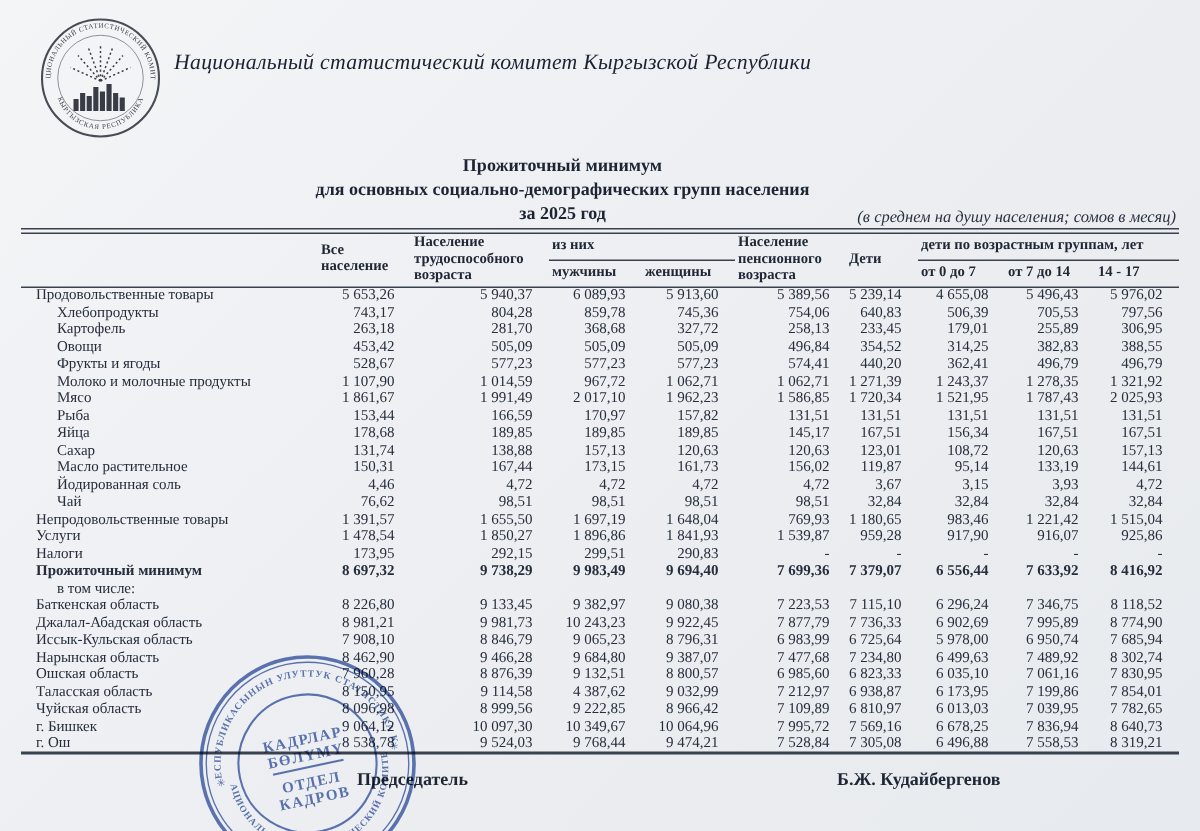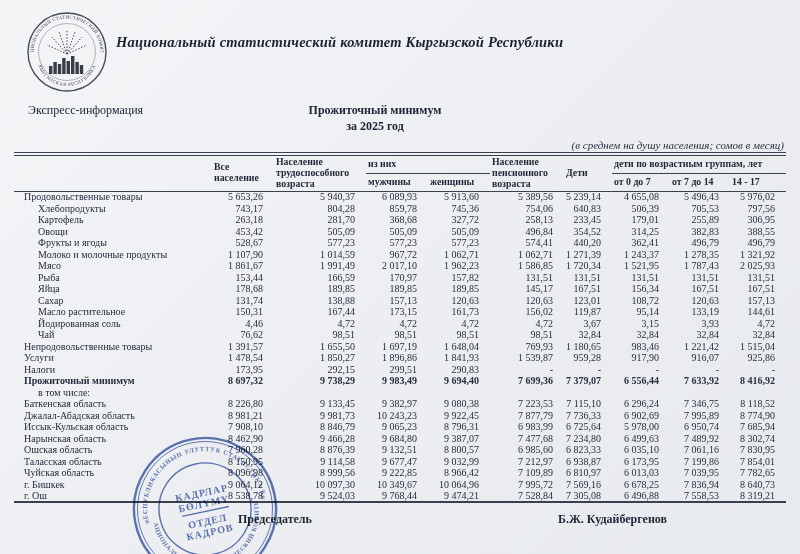--- a/index.html
+++ b/index.html
@@ -4,21 +4,21 @@
 <style>
   * { margin:0; padding:0; box-sizing:border-box; }
   html,body { width:800px; height:554px; }
   body { font-family:"Liberation Serif","DejaVu Serif",serif; color:#242b38; }
   .page { position:relative; width:800px; height:554px; overflow:hidden;
           background:linear-gradient(135deg,#f4f5f7 0%,#edeff2 45%,#e7eaee 100%); }
 
   
   .logo { position:absolute; left:26px; top:11px; width:82px; height:82px; }
   .org-name { position:absolute; left:116px; top:34px; width:560px;
-              font-size:14.5px; font-weight:bold; font-style:italic; color:#1b2232;
+              font-size:14.5px; font-weight:normal; font-style:italic; color:#1b2232;
               letter-spacing:.2px; }
 
   
   .express { position:absolute; left:28px; top:102px; font-size:12px; line-height:1.35; color:#222a38; }
   .doc-title { position:absolute; left:120px; top:102px; width:510px; text-align:center;
                font-size:12px; font-weight:bold; line-height:1.35; color:#1d2534; }
 
   .note { position:absolute; right:16px; top:139px; font-size:11px; font-style:italic; color:#2a3240; }
 
   
@@ -80,25 +80,25 @@
       <rect x="-0.4" y="9" width="3.4" height="13"></rect>
       <rect x="4" y="4" width="3.4" height="18"></rect>
       <rect x="8.4" y="10" width="3.4" height="12"></rect>
       <rect x="12.8" y="13" width="3.4" height="9"></rect>
     </g>
   </svg>
 
   <div class="org-name">Национальный статистический комитет Кыргызской Республики</div>
 
   <div class="express">
-    <div>Экспресс-информация</div>
   </div>
 
   <div class="doc-title">
     <div>Прожиточный минимум</div>
+    <div>для основных социально-демографических групп населения</div>
     <div>за 2025 год</div>
   </div>
 
   <div class="note">(в среднем на душу населения; сомов в месяц)</div>
 
   <table>
     <colgroup>
       <col style="width:198px">
         <col style="width:62px">
         <col style="width:92px">
@@ -402,21 +402,21 @@
           <td class="num">6 985,60</td>
           <td class="num">6 823,33</td>
           <td class="num">6 035,10</td>
           <td class="num">7 061,16</td>
           <td class="num">7 830,95</td>
         </tr>
         <tr>
           <td class="lbl">Таласская область</td>
           <td class="num">8 150,95</td>
           <td class="num">9 114,58</td>
-          <td class="num">9 677,47</td>
+          <td class="num">4 387,62</td>
           <td class="num">9 032,99</td>
           <td class="num">7 212,97</td>
           <td class="num">6 938,87</td>
           <td class="num">6 173,95</td>
           <td class="num">7 199,86</td>
           <td class="num">7 854,01</td>
         </tr>
         <tr>
           <td class="lbl">Чуйская область</td>
           <td class="num">8 096,98</td>

